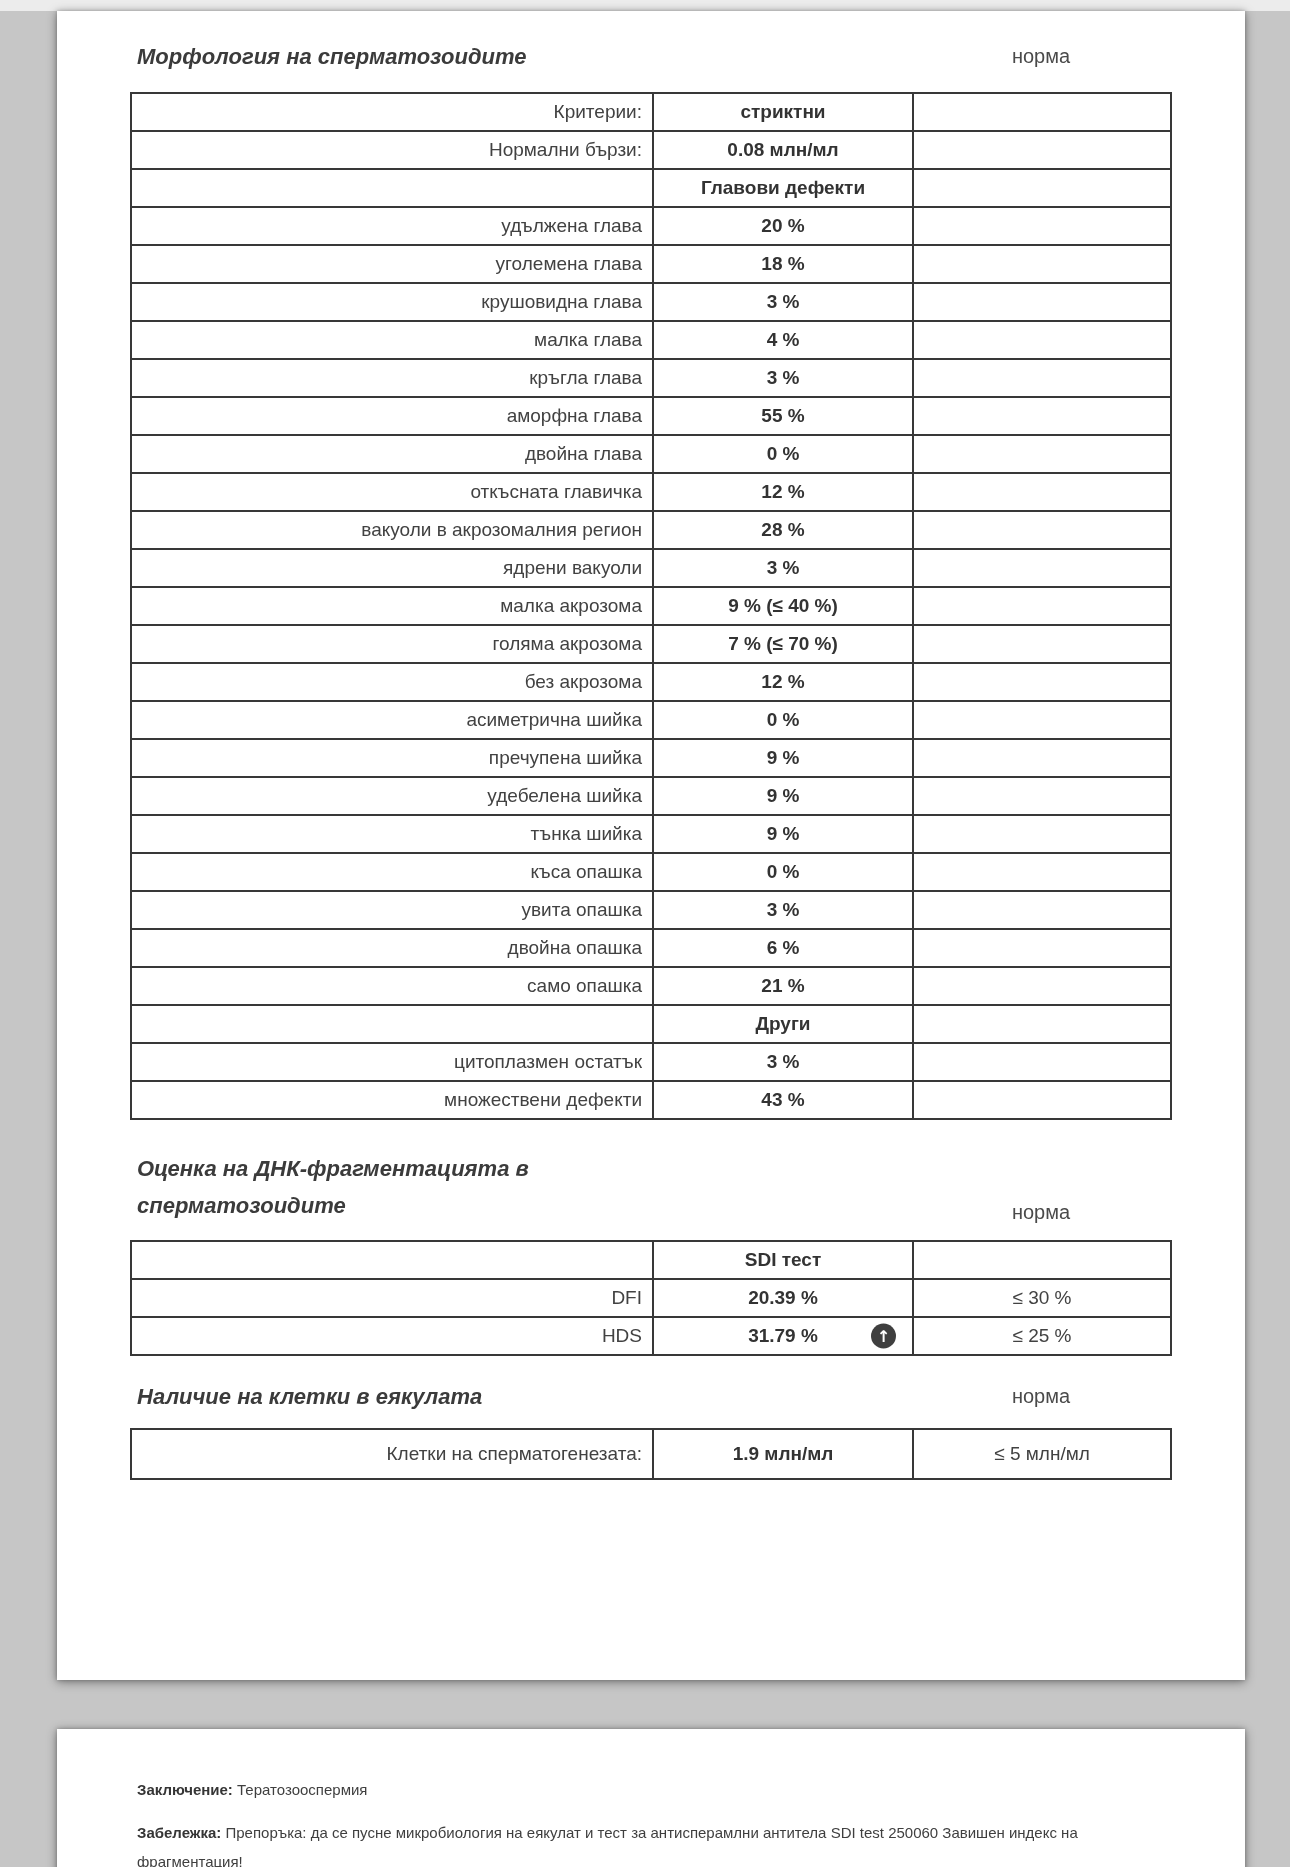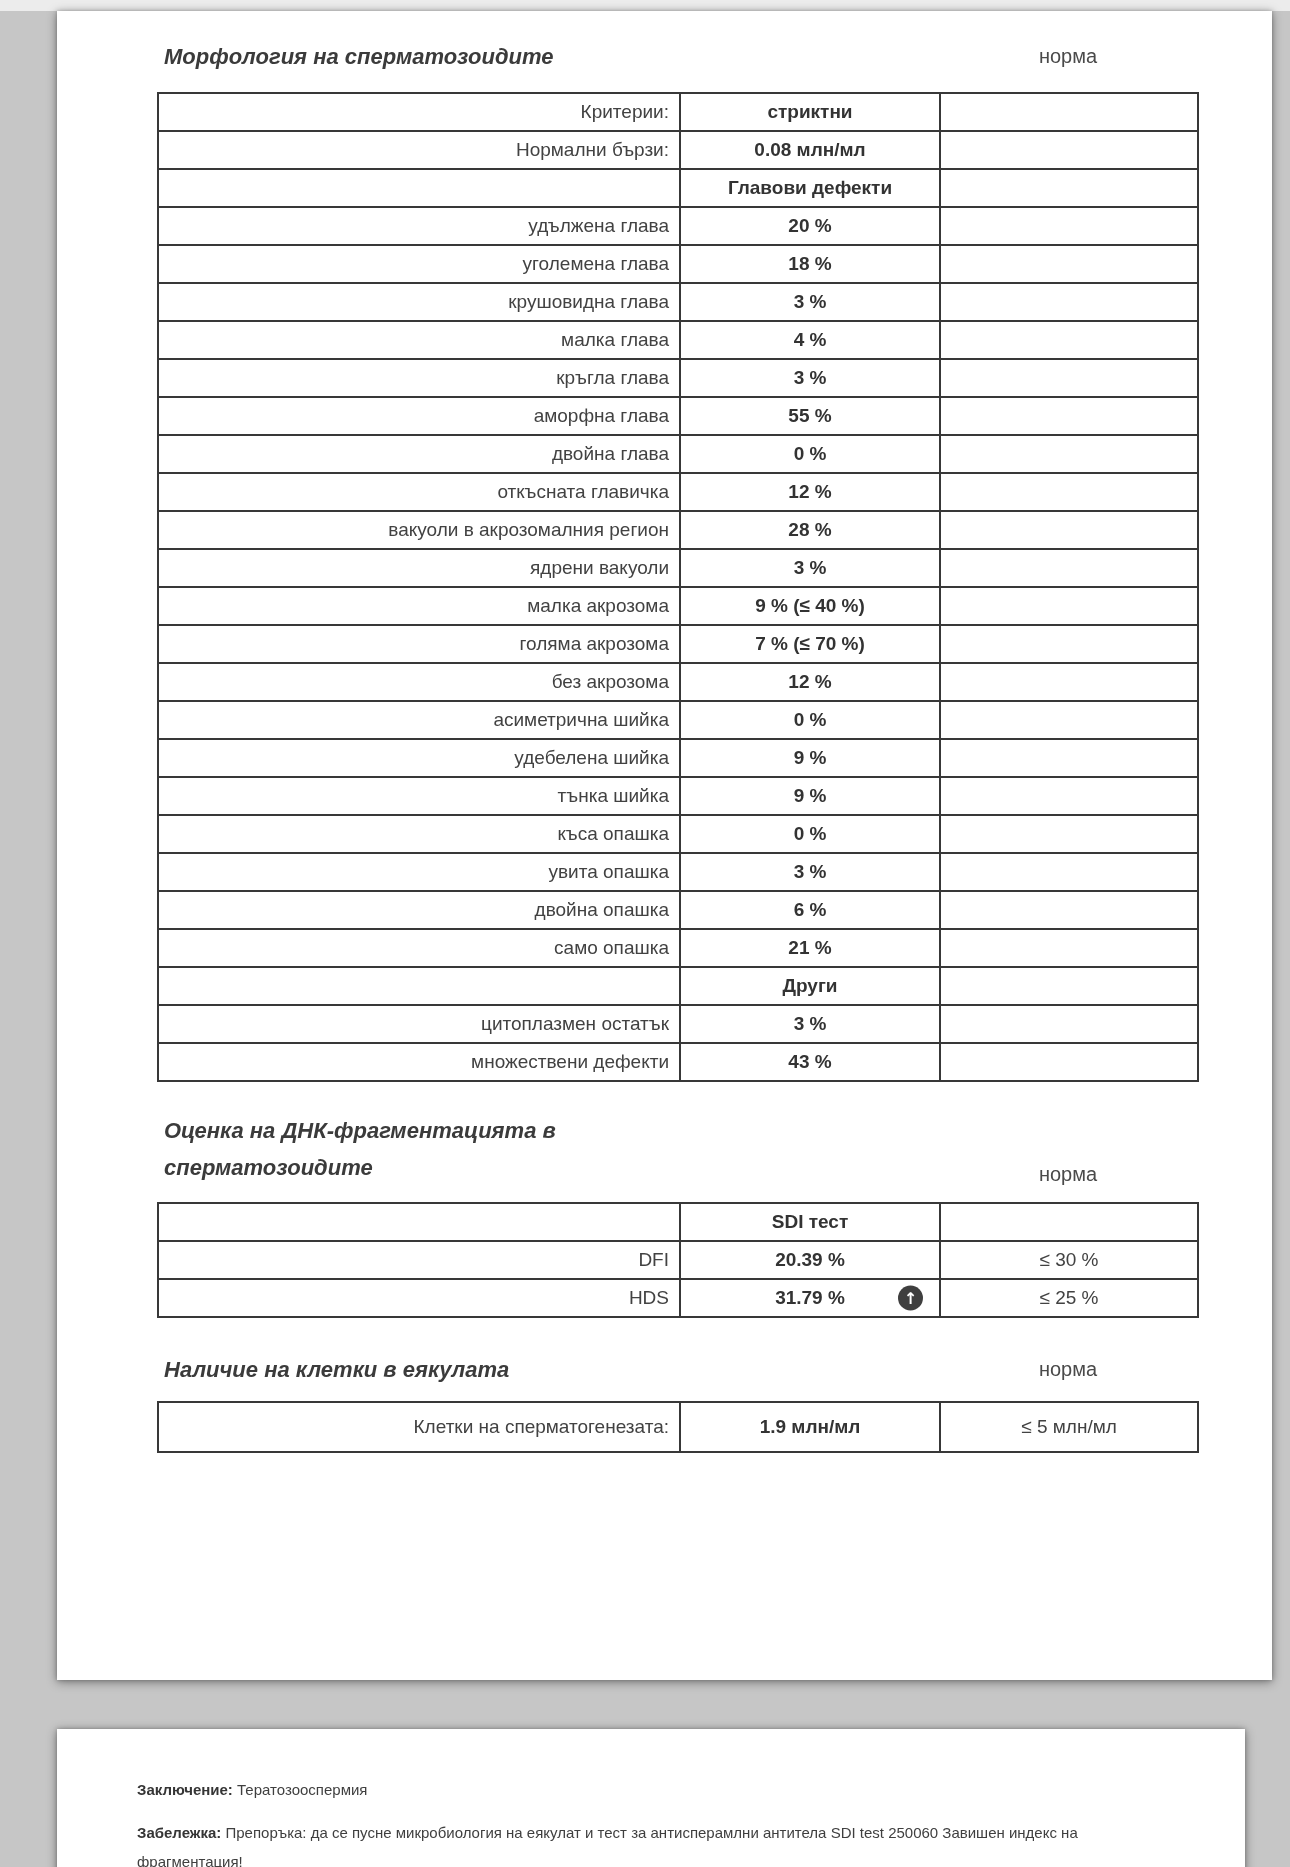--- a/index.html
+++ b/index.html
@@ -15,21 +15,21 @@
     content:""; position:absolute; left:0; top:0; width:100%; height:11px;
     background:#ececec;
   }
   .page {
     position: absolute;
     left: 57px;
     width: 1188px;
     background: #ffffff;
     box-shadow: 0 2px 10px rgba(0,0,0,0.40), 0 0 4px rgba(0,0,0,0.25);
   }
-  .page-1 { top: 11px; height: 1669px; padding-left: 27px; }
+  .page-1 { top: 11px; height: 1669px; }
   .page-2 { top: 1729px; height: 320px; }
 
   .inner { padding: 0 75px 0 73px; }
 
   
   .section-head {
     display: flex;
     align-items: center;
   }
   .section-title {
@@ -80,21 +80,21 @@
     color: #ffffff;
     font-size: 16px;
     font-weight: bold;
     line-height: 25px;
     text-align: center;
     font-family: "DejaVu Sans", sans-serif;
   }
 
   .head-1 { padding-top: 27px; margin-bottom: 17px; }
   .head-2 { margin-top: 30px; margin-bottom: 16px; align-items: flex-end; }
-  .head-3 { margin-top: 33px; margin-bottom: 13px; }
+  .head-3 { margin-top: 22px; margin-bottom: 13px; }
 
   
   .page-2 .inner { padding-top: 46px; }
   .footer-line {
     margin: 0 0 14px 0;
     padding-left: 7px;
     font-size: 15px;
     line-height: 29px;
     color: #3f3f3f;
     max-width: 965px;
@@ -195,20 +195,25 @@
             <td class="nrm"></td>
           </tr>
           <tr>
             <td class="lbl">без акрозома</td>
             <td class="val">12 %</td>
             <td class="nrm"></td>
           </tr>
           <tr>
             <td class="lbl">асиметрична шийка</td>
             <td class="val">0 %</td>
+            <td class="nrm"></td>
+          </tr>
+          <tr>
+            <td class="lbl">пречупена шийка</td>
+            <td class="val">9 %</td>
             <td class="nrm"></td>
           </tr>
           <tr>
             <td class="lbl">удебелена шийка</td>
             <td class="val">9 %</td>
             <td class="nrm"></td>
           </tr>
           <tr>
             <td class="lbl">тънка шийка</td>
             <td class="val">9 %</td>

